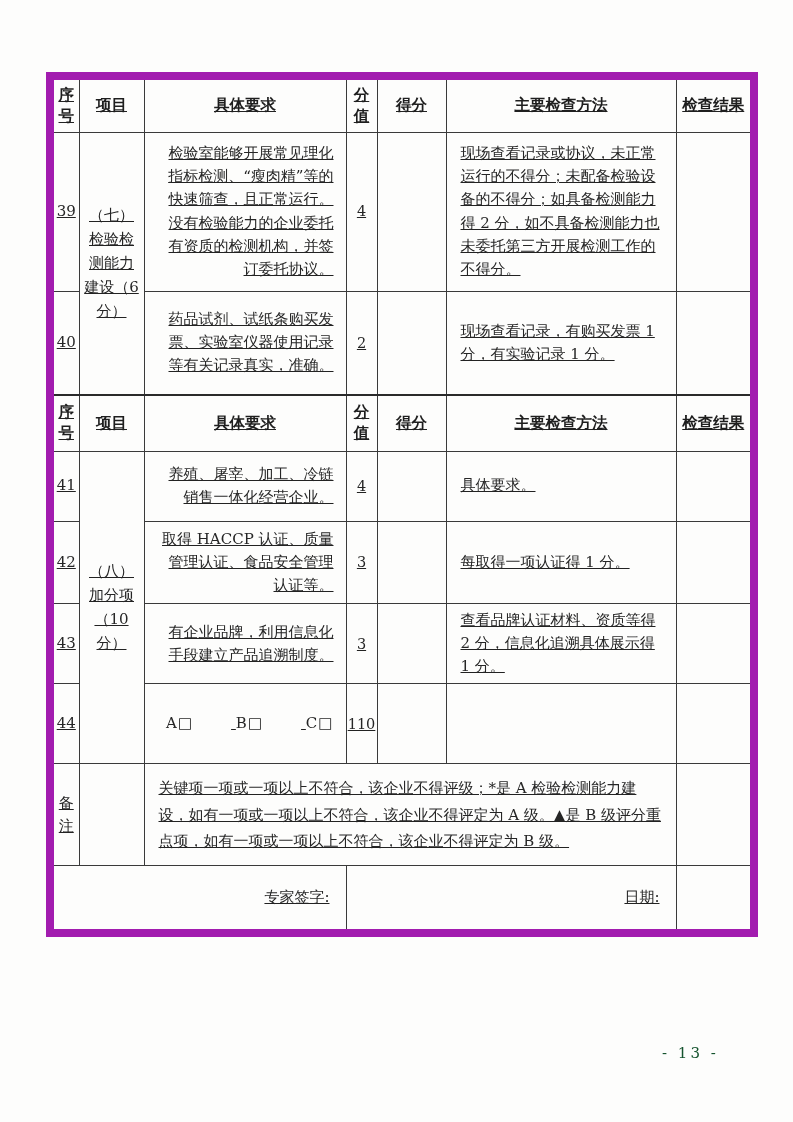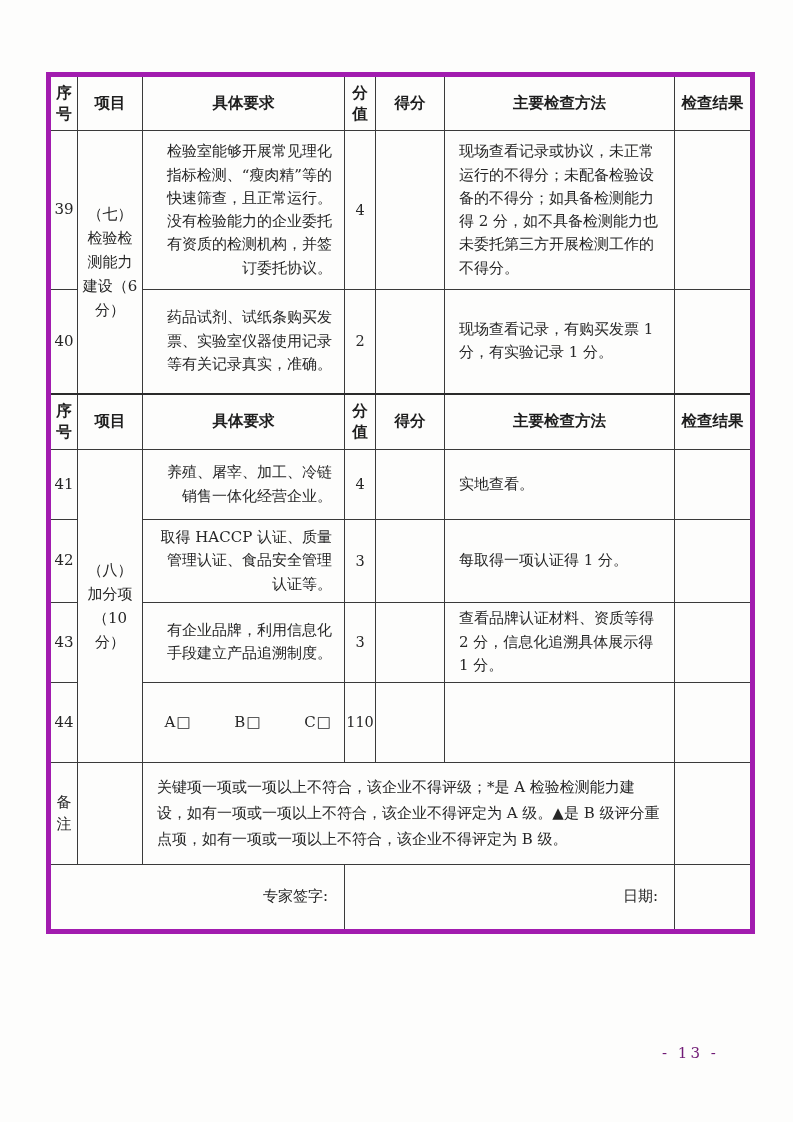--- a/index.html
+++ b/index.html
@@ -17,21 +17,22 @@
     color: #222;
     overflow: hidden;
   }
   table.score-table {
     position: absolute;
     left: 46px;
     top: 72px;
     width: 704px;
     border-collapse: collapse;
     table-layout: fixed;
-    border: 5px solid #a21caf;
+    border: 8px solid #a21caf;
+    text-decoration: underline;
   }
   td, th {
     border: 1px solid #3a3a3a;
     font-size: 15px;
     line-height: 1.55;
     vertical-align: middle;
     padding: 4px 6px;
     color: #262626;
     word-break: break-word;
     overflow: hidden;
@@ -70,21 +71,21 @@
 
   .opt { display: inline-block; margin-right: 38px; letter-spacing: 1px; }
   .opt:last-child { margin-right: 0; }
 
   .page-number {
     position: absolute;
     left: 662px;
     top: 1044px;
     font-size: 15px;
     letter-spacing: 3px;
-    color: #701a75;
+    color: #14532d;
   }
 </style>
 </head>
 <body>
 
 <div class="page">
 
   <table class="score-table">
     <colgroup>
       <col style="width:29px">
@@ -135,21 +136,21 @@
         <th>主要检查方法</th>
         <th>检查结果</th>
       </tr>
 
       <tr class="rh-41">
         <td class="c-no">41</td>
         <td class="c-item" rowspan="4">（八）加分项（10分）</td>
         <td class="c-req">养殖、屠宰、加工、冷链销售一体化经营企业。</td>
         <td class="c-score">4</td>
         <td class="c-got"></td>
-        <td class="c-method">实地查看。</td>
+        <td class="c-method">具体要求。</td>
         <td class="c-result"></td>
       </tr>
 
       <tr class="rh-42">
         <td class="c-no">42</td>
         <td class="c-req">取得 HACCP 认证、质量管理认证、食品安全管理认证等。</td>
         <td class="c-score">3</td>
         <td class="c-got"></td>
         <td class="c-method">每取得一项认证得 1 分。</td>
         <td class="c-result"></td>

